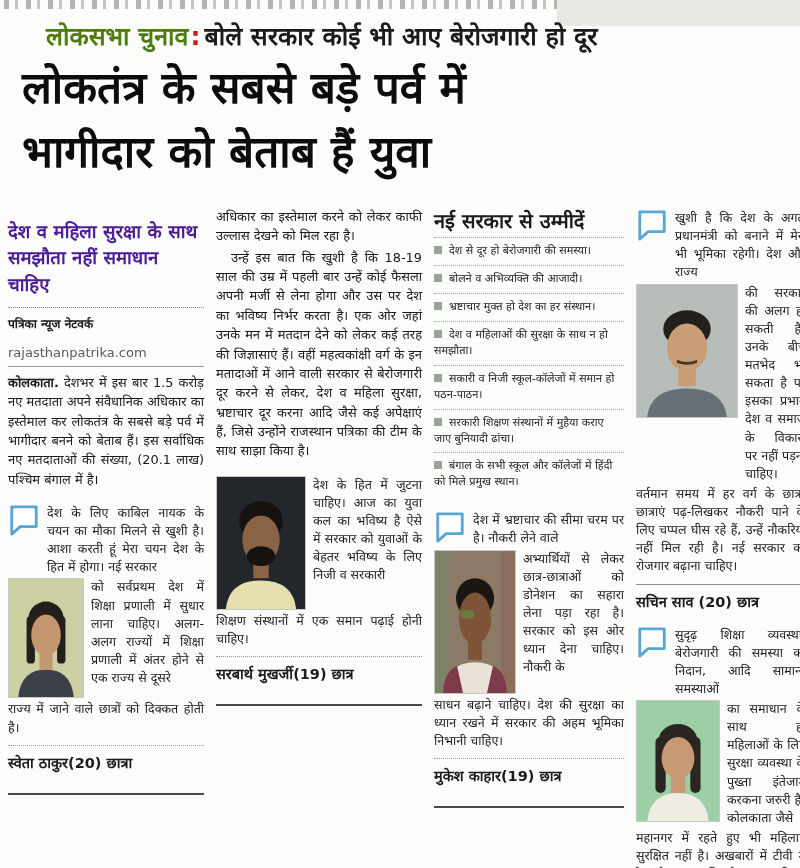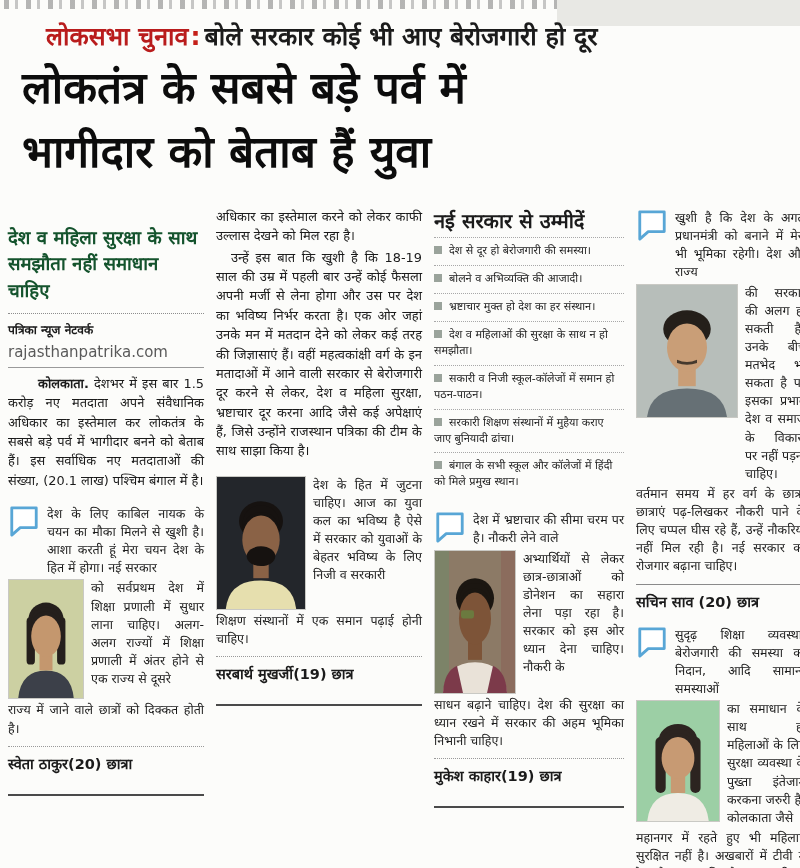--- a/index.html
+++ b/index.html
@@ -4,37 +4,37 @@
 <style>
   html,body{margin:0;padding:0;background:#ffffff;}
   .page{width:800px;height:868px;position:relative;background:#fcfcfa;overflow:hidden;
         font-family:"DejaVu Sans","Liberation Sans",sans-serif;color:#1b1b1b;}
   
   .top-strip{position:absolute;top:0;left:4px;right:6px;height:9px;opacity:.55;
     background:repeating-linear-gradient(90deg,#7a7a7a 0 5px,transparent 5px 11px,#9a9a9a 11px 14px,transparent 14px 22px);}
   .corner-block{position:absolute;top:0;right:0;width:243px;height:26px;background:#e8e8e4;}
   
   .kicker{position:absolute;top:22px;left:46px;font-size:25px;font-weight:700;line-height:1.2;white-space:nowrap;}
-  .kicker .red{color:#b91c1c;}
+  .kicker .red{color:#4d7c0f;}
   .kicker .sep{color:#c52019;padding:0 4px 0 2px;}
   
   .headline{position:absolute;top:56px;left:22px;width:780px;font-size:44px;line-height:1.45;
             font-weight:800;color:#0c0c0c;}
   
   .cols{position:absolute;top:207px;left:8px;display:grid;grid-template-columns:196px 206px 190px 170px;
         column-gap:12px;width:786px;}
   .col{min-width:0;}
-  .subhead{font-size:18.5px;font-weight:700;line-height:1.42;color:#14532d;margin:18px 0 0 0;}
+  .subhead{font-size:18.5px;font-weight:700;line-height:1.42;color:#4c1d95;margin:12px 0 0 0;}
   .dotted{border-top:1px dotted #8d8d8d;margin:9px 0 7px 0;height:0;}
   .byline{font-size:12px;font-weight:700;}
-  .site{font-size:15px;color:#5a5a5a;margin-top:5px;}
+  .site{font-size:13px;color:#5a5a5a;margin-top:13px;}
   .rule{border-top:1px solid #9a9a9a;margin:6px 0;height:0;}
   .body-p{font-size:12.9px;line-height:1.5;text-align:justify;margin:0 0 2px 0;}
   .body-p.indent{text-indent:15px;}
-  .dateline{font-weight:700;margin-left:30px;}
+  .dateline{font-weight:700;}
   
   .exp-box{padding-top:2px;}
   .exp-title{font-size:20px;font-weight:700;line-height:1.2;margin:0 0 4px 0;}
   .exp-item{font-size:11px;line-height:1.45;padding:5px 0 6px 0;border-top:1px dotted #a8a8a8;text-align:left;}
   .exp-item:first-of-type{border-top:1px dotted #8d8d8d;}
   .sq{display:inline-block;width:8px;height:8px;background:#9aa39b;margin-right:7px;}
   
   .quote{margin-top:15px;}
   .q-head{display:flex;gap:7px;align-items:flex-start;}
   .q-icon{flex:0 0 32px;width:32px;height:32px;}

